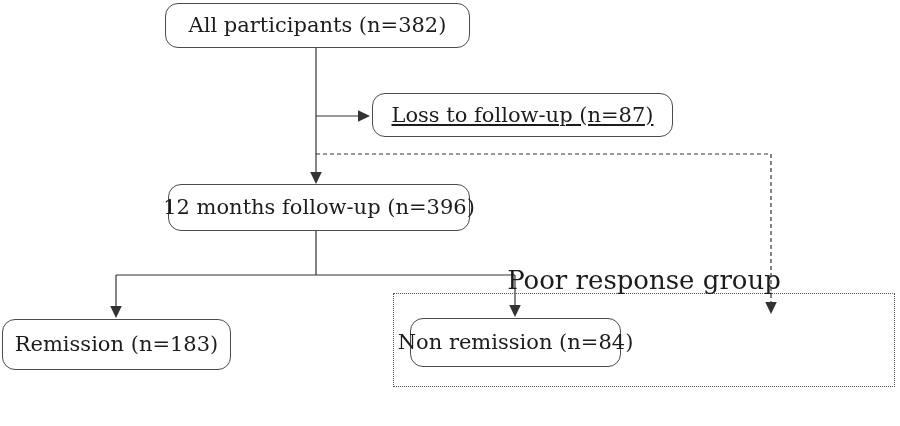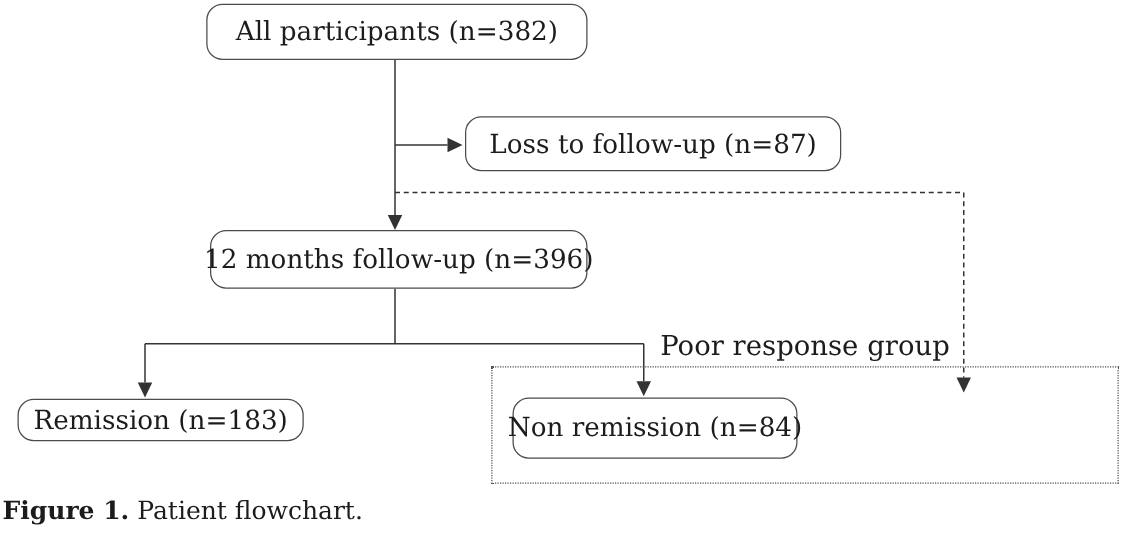--- a/index.html
+++ b/index.html
@@ -54,29 +54,29 @@
     left: 393px; top: 293px;
     width: 502px; height: 94px;
     border: 1px dotted var(--group_border);
     background: transparent;
   }
   .group-label {
     position: absolute;
     left: 393px; top: 265px;
     width: 502px;
     text-align: center;
-    font-size: 22px;
+    font-size: 26px;
     line-height: 1.2;
     white-space: nowrap;
   }
   .node-all            { left: 165px; top:   3px; width: 305px; height: 45px; text-align: center; }
-  .node-loss           { left: 372px; top:  93px; width: 301px; height: 44px; }
+  .node-loss           { left: 372px; top:  93px; width: 301px; height: 44px; text-decoration: underline; }
   .node-twelve         { left: 168px; top: 184px; width: 302px; height: 47px; }
-  .node-remission      { left:   14px; top: 319px; width: 229px; height: 34px; }
-  .node-non-remission  { left: 410px; top: 318px; width: 228px; height: 49px; }
+  .node-remission      { left:   2px; top: 319px; width: 229px; height: 51px; }
+  .node-non-remission  { left: 410px; top: 318px; width: 211px; height: 49px; }
   .node-non-responder  { left: 658px; top: 318px; width: 232px; height: 49px; }
   .caption {
     position: absolute;
     left: 2px; top: 396px;
     font-size: 20px;
     line-height: 1.2;
     white-space: nowrap;
   }
   .caption .bold { font-weight: bold; }
 </style>
@@ -112,17 +112,14 @@
 
   <div class="node node-loss">Loss to follow-up (n=87)</div>
 
   <div class="node node-twelve">12 months follow-up (n=396)</div>
 
   <div class="node node-remission">Remission (n=183)</div>
 
   <div class="node node-non-remission">Non remission (n=84)</div>
 
 
-  <div class="caption">
-    <span class="bold">Figure 1.</span><span> Patient flowchart.</span>
-  </div>
 
 </div>
 
 </body></html>

